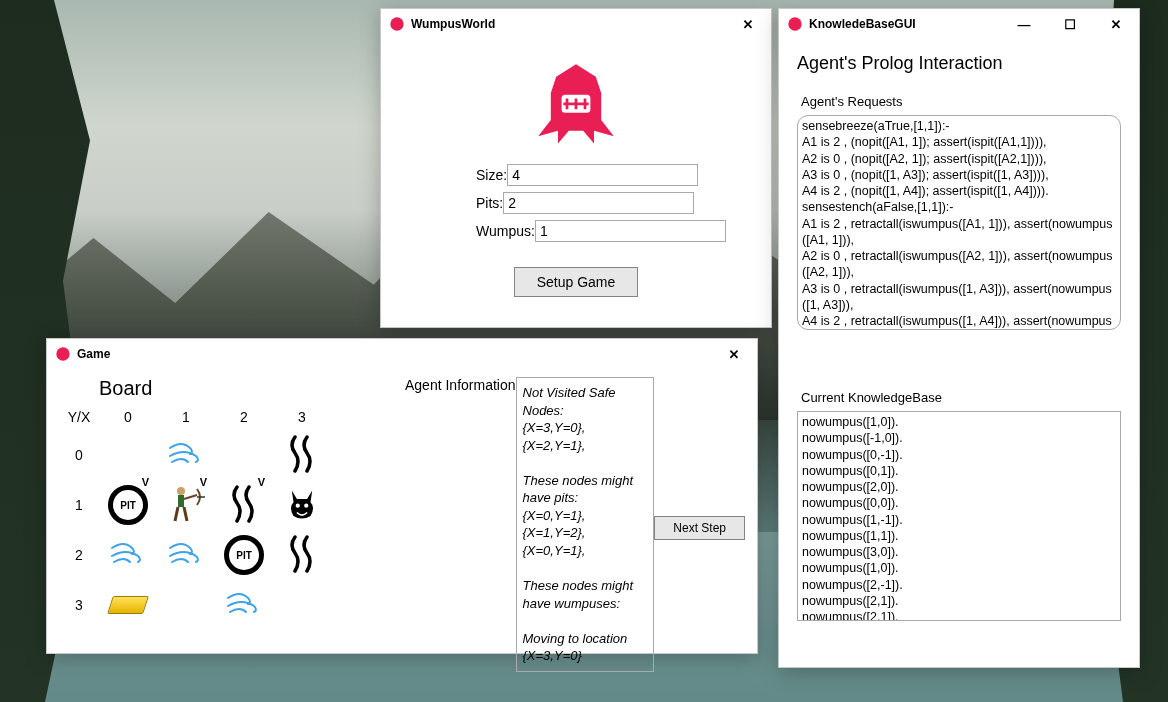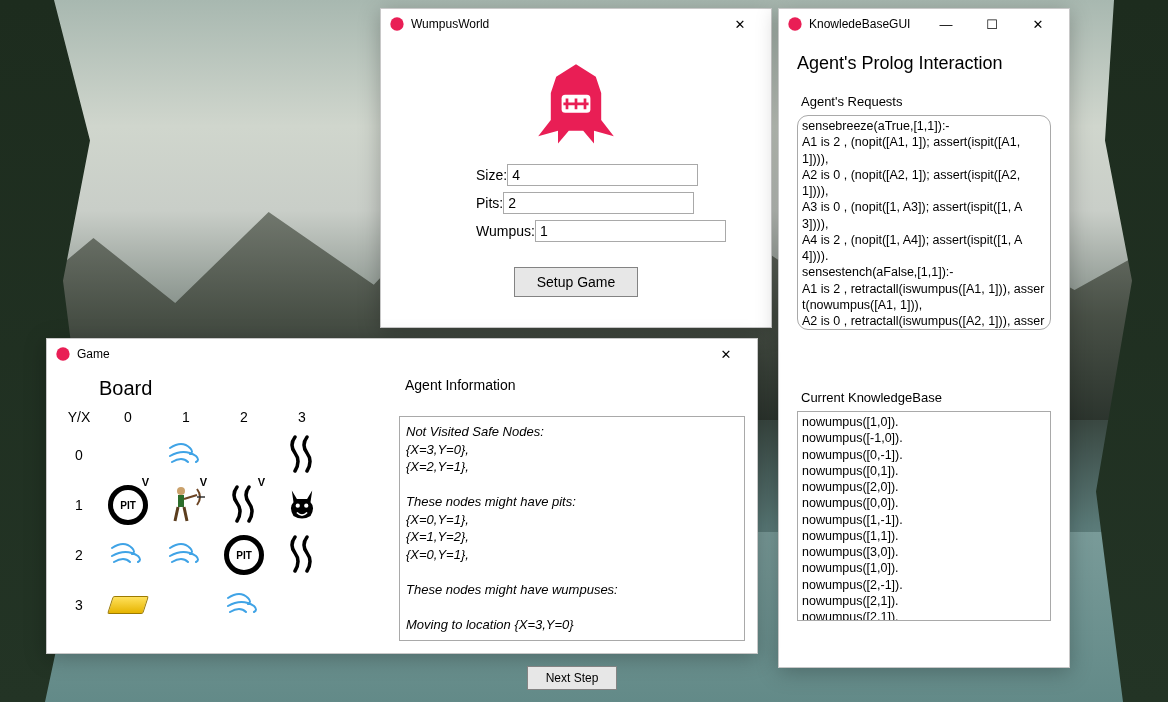--- a/index.html
+++ b/index.html
@@ -33,58 +33,59 @@
     background: #fff;
     border: 1px solid #c8c8c8;
     box-shadow: 0 4px 20px rgba(0,0,0,.25);
     display:flex;
     flex-direction:column;
   }
   .titlebar {
     height: 30px;
     display: flex;
     align-items: center;
-    padding: 0 8px 0 8px;
+    padding: 0 0 0 8px;
     background: #fff;
     color:#000;
     font-size:12px;
+    font-weight:bold;
   }
   .titlebar .appicon { width:16px;height:16px;margin-right:6px;display:flex;align-items:center;justify-content:center;}
   .titlebar .title { flex: none; }
   .titlebar .spacer { flex:1; }
   .winbtn { width:46px;height:30px;display:flex;align-items:center;justify-content:center;font-family:inherit;font-size:13px;color:#000;}
 
   
   #win-wumpus { left:380px; top:8px; width:392px; height:320px;}
   #win-wumpus .body{flex:1;display:flex;flex-direction:column;align-items:center;padding:10px 20px 20px;}
   .monster-svg{width:90px;height:90px;margin:8px auto 14px;}
   .formrow{display:flex;align-items:center;margin:3px 0;width:200px;}
   .formrow label{width:68px;font-size:14px;}
   .formrow input{flex:1;border:1px solid #a9a9a9;padding:2px 4px;font-size:14px;height:22px;}
   .setupbtn{margin-top:22px;padding:6px 22px;border:1px solid #838383;background:#e7e7e7;font-size:14px;cursor:pointer;}
 
   
-  #win-kb { left:778px; top:8px; width:292px; height:660px;}
+  #win-kb { left:778px; top:8px; width:362px; height:660px;}
   #win-kb .body{flex:1;padding:10px 18px 12px;display:flex;flex-direction:column;overflow:hidden;}
   #win-kb h2{font-size:18px;font-weight:400;margin:4px 0 20px;}
   .subhead{font-size:13px;margin:0 0 6px 4px;}
   .scrollbox{border:1px solid #a9a9a9;font-size:12.5px;line-height:1.3;padding:2px 4px;overflow-y:scroll;white-space:pre-wrap;word-break:break-all;font-family:"Segoe UI",sans-serif;}
   #requests-box{height:215px;margin-bottom:60px;border-radius:11px;}
   #kb-box{height:210px;}
 
   
   #win-game { left:46px; top:338px; width:712px; height:316px;}
   #win-game .body{flex:1;display:flex;padding:8px 12px 10px;}
   .board-side{width:330px;}
   .board-side h3{font-size:20px;font-weight:400;margin:0 0 4px 40px;}
   .grid{display:grid;grid-template-columns:40px repeat(4,58px);grid-template-rows:26px repeat(4,50px);align-items:center;justify-items:center;font-size:14px;}
   .grid .hdr{font-size:14px;}
   .cell{width:50px;height:46px;display:flex;align-items:center;justify-content:center;position:relative;}
   .vmark{position:absolute;top:-6px;right:4px;font-size:11px;font-weight:600;}
-  .info-side{flex:1;display:flex;flex-direction:column;padding-left:10px;gap:17px;}
+  .info-side{flex:1;display:flex;flex-direction:row;padding-left:10px;}
   .info-side h4{font-size:14px;font-weight:400;margin:0 0 6px 6px;}
   #agent-info-box{flex:1;border:1px solid #a9a9a9;padding:6px 6px;font-size:13px;line-height:1.35;overflow-y:scroll;white-space:pre-wrap;min-height:180px;font-style:italic;}
   .nextbtn{align-self:center;margin-top:8px;padding:4px 18px;border:1px solid #838383;background:#e7e7e7;font-size:12px;cursor:pointer;}
 
   
   .breeze{color:#42a7e8;}
   .stench{color:#000;}
   .pit{width:40px;height:40px;border:5px solid #000;border-radius:50%;display:flex;align-items:center;justify-content:center;font-size:10px;font-weight:700;}
   .gold{display:inline-block;width:36px;height:18px;background:linear-gradient(180deg,#ffe15b,#e6b400);border:1px solid #9c7a00;transform:skewX(-18deg);border-radius:2px;}
   .wumpus-cell svg{width:34px;height:34px;}

